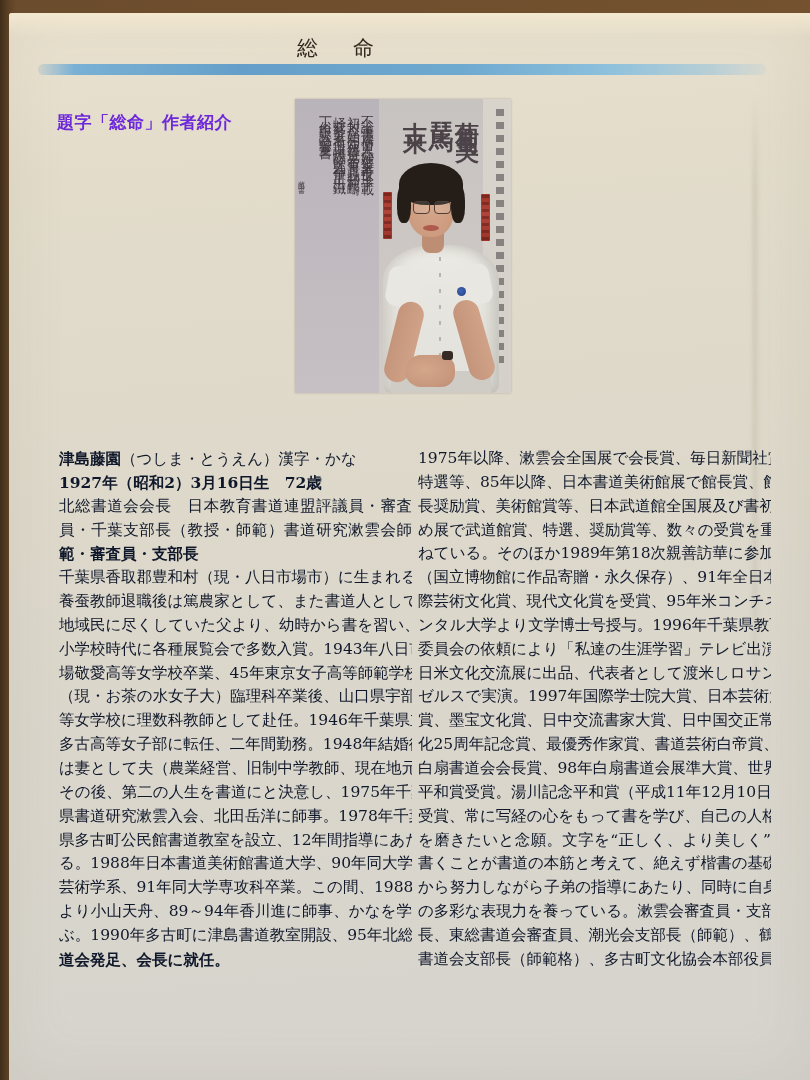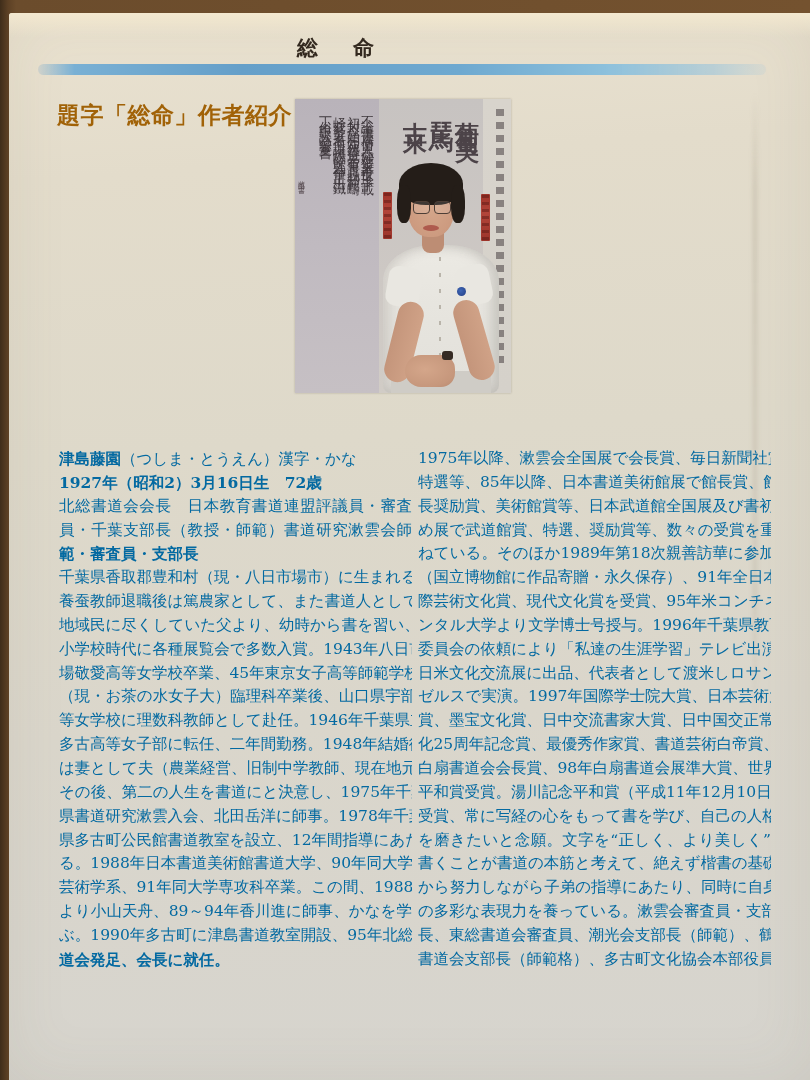--- a/index.html
+++ b/index.html
@@ -19,31 +19,31 @@
     background:linear-gradient(180deg,rgba(244,233,208,.95),rgba(244,233,208,0));
     border-radius:3px 0 0 0;
   }
   .crease{
     position:absolute;left:744px;top:80px;width:4px;height:640px;
     background:linear-gradient(180deg,transparent,rgba(150,140,120,.28) 15%,rgba(150,140,120,.20) 80%,transparent);
     filter:blur(2px);
   }
   .doc-title{
     position:absolute;left:0;top:34px;width:678px;text-align:center;
-    font-size:21px;font-weight:bold;letter-spacing:7px;color:#33291f;
+    font-size:21px;font-weight:normal;letter-spacing:7px;color:#33291f;
   }
   .accent-line{
     position:absolute;left:38px;top:64px;width:728px;height:11px;border-radius:6px;
     background:linear-gradient(90deg,rgba(110,160,200,.18) 0%,#79b0d4 5%,#659fc9 28%,#6ea9d0 58%,#8cc0dc 78%,rgba(150,195,220,.55) 93%,rgba(160,200,225,.15) 100%);
     filter:blur(.4px);
   }
   .section-heading{
-    position:absolute;left:57px;top:100px;
+    position:absolute;left:57px;top:111px;
     font-family:"Liberation Sans","DejaVu Sans",sans-serif;
-    font-size:23px;font-weight:bold;letter-spacing:.5px;color:#a16207;
+    font-size:17px;font-weight:bold;letter-spacing:.5px;color:#6d28d9;
   }
 
   
   .photo{
     position:absolute;left:295px;top:99px;width:216px;height:294px;
     box-shadow:0 0 2px rgba(90,80,70,.35);overflow:hidden;
   }
   .ph-left{position:absolute;left:0;top:0;width:84px;height:100%;
     background:linear-gradient(180deg,#b9b3ba 0%,#c0bac0 50%,#c6c0c4 100%);}
   .ph-mid{position:absolute;left:84px;top:0;width:104px;height:100%;
@@ -110,21 +110,21 @@
   .fig-hair{left:104px;top:64px;width:64px;height:42px;background:#241d18;border-radius:50% 50% 42% 42%;}
   .fig-hair::before{content:"";position:absolute;left:-2px;top:22px;width:14px;height:38px;background:#241d18;border-radius:40%;}
   .fig-hair::after{content:"";position:absolute;right:-2px;top:22px;width:14px;height:38px;background:#241d18;border-radius:40%;}
   .fig-glasses{left:118px;top:102px;width:38px;height:12px;display:flex;gap:4px;}
   .fig-glasses i{display:block;width:16px;height:11px;border:1.4px solid #4d3e36;border-radius:4px;background:rgba(255,255,255,.12);}
   .fig-lips{left:128px;top:126px;width:16px;height:6px;background:#a84e44;border-radius:50%;opacity:.85;}
   .fig-brooch{left:162px;top:188px;width:9px;height:9px;border-radius:50%;
     background:radial-gradient(circle at 40% 40%,#3e66b5,#243f85);}
 
   
-  .col{position:absolute;top:447px;width:353px;color:#0369a1;}
+  .col{position:absolute;top:447px;width:353px;color:#0f172a;}
   .col-left{left:59px;}
   .col-right{left:418px;}
   .tline{
     height:23.85px;line-height:23.85px;font-size:15.5px;
     text-align:justify;text-align-last:justify;text-justify:inter-character;
     overflow:hidden;white-space:nowrap;
   }
   .tline.short{text-align-last:left;font-weight:bold;}
   .tline.intro{text-align-last:left;}
   .intro-name{font-weight:bold;}

